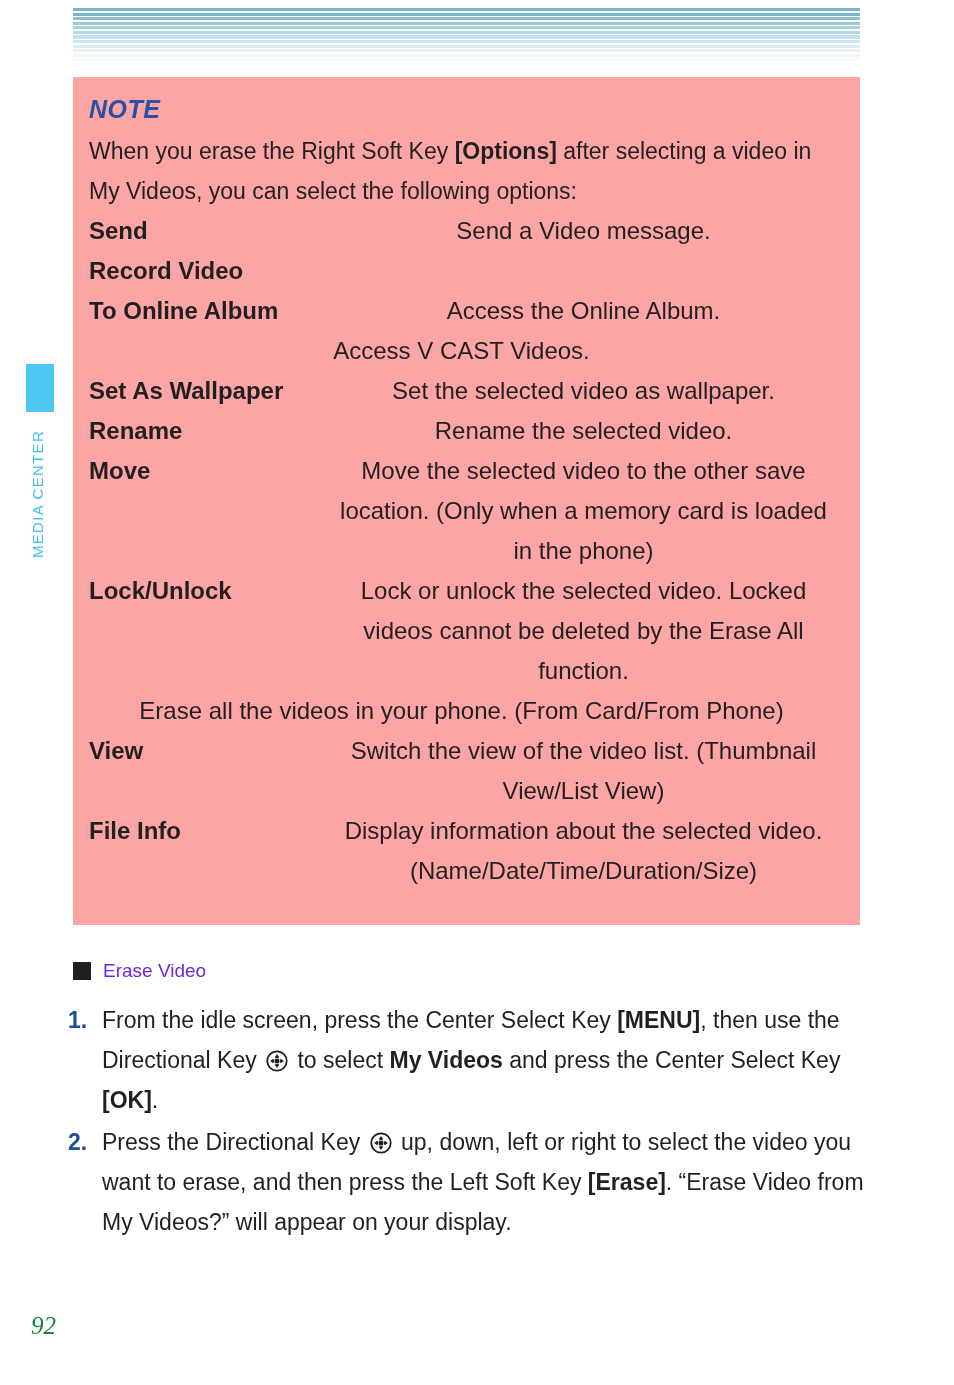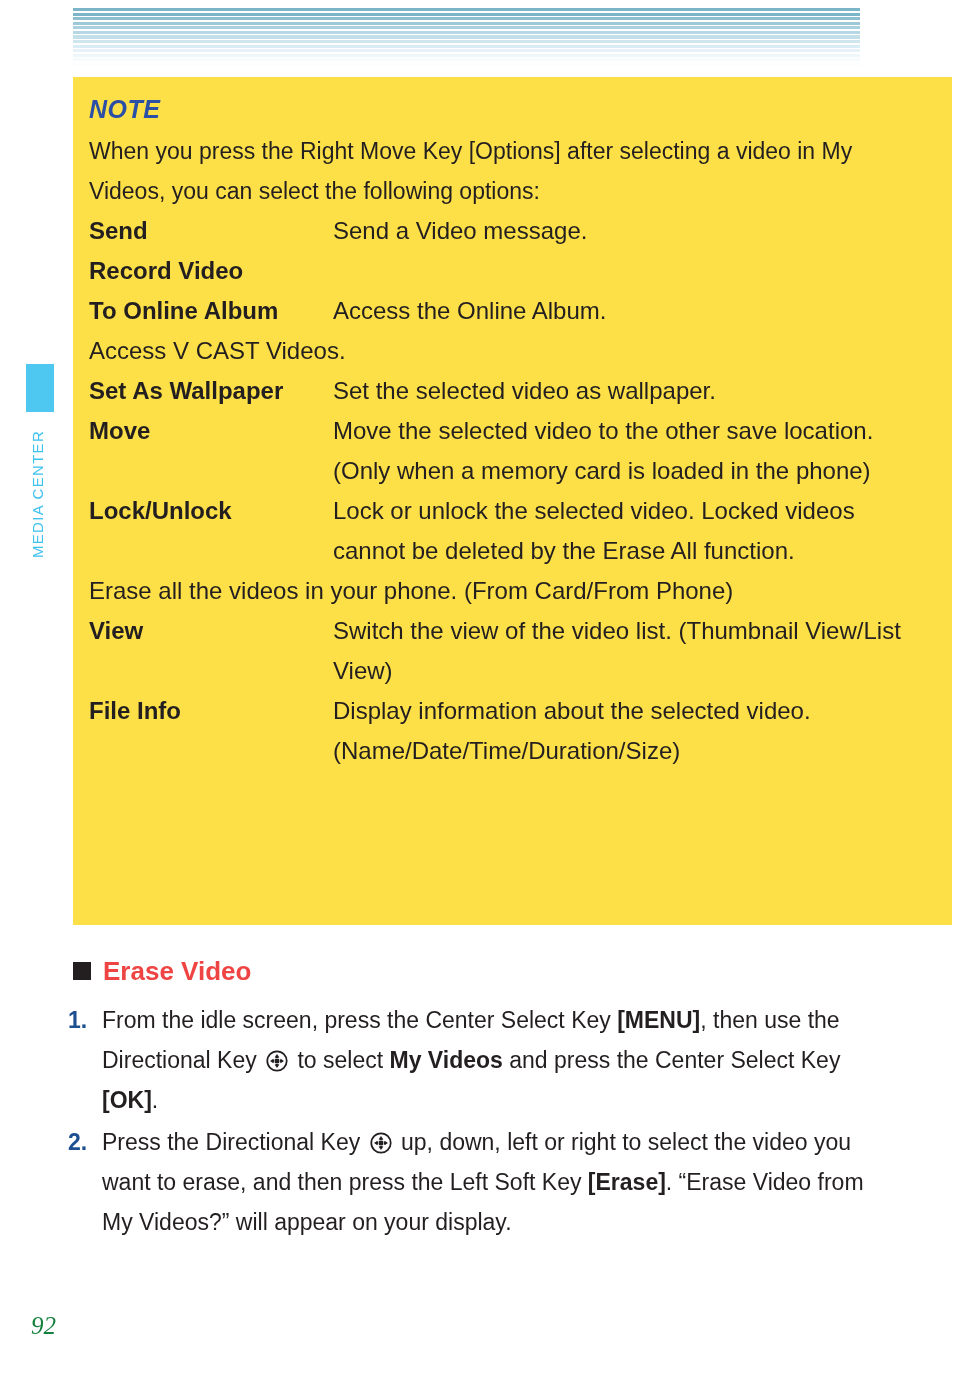--- a/index.html
+++ b/index.html
@@ -51,66 +51,67 @@
     text-align: center;
     white-space: nowrap;
     line-height: 28px;
   }
 
   
   #note-box {
     position: absolute;
     left: 73px;
     top: 77px;
-    width: 879px;
+    width: 787px;
     height: 848px;
-    background: #fde047;
+    background: #fca5a5;
     padding: 18px 26px 0 16px;
   }
   #note-heading {
     color: #2b4fa6;
     font-weight: bold;
     font-style: italic;
     font-size: 25px;
     letter-spacing: 0.5px;
     margin: 0 0 8px 0;
     line-height: 28px;
   }
   #note-intro {
     font-size: 23px;
     line-height: 40px;
     color: #231f20;
     margin: 0 0 0 0;
   }
-  #note-intro b { font-weight: normal; }
+  #note-intro b { font-weight: bold; }
 
   .opt-row {
     display: flex;
     align-items: flex-start;
     font-size: 24px;
     line-height: 40px;
     color: #231f20;
   }
   .opt-term {
     font-weight: bold;
     width: 244px;
     flex: 0 0 244px;
   }
   .opt-desc {
     flex: 1 1 auto;
+    text-align: center;
   }
 
   
   #section-heading {
     position: absolute;
     left: 73px;
     top: 955px;
-    font-size: 26px;
-    font-weight: bold;
-    color: #ef4444;
+    font-size: 19px;
+    font-weight: normal;
+    color: #6d28d9;
     display: flex;
     align-items: center;
     line-height: 32px;
   }
   #section-bullet {
     display: inline-block;
     width: 18px;
     height: 18px;
     background: #231f20;
     margin-right: 12px;
@@ -179,40 +180,44 @@
     <div class="stripe" style="background: rgb(247, 251, 252); height: 3.08px; margin-bottom: 1.5px;"></div>
     <div class="stripe" style="background: rgb(252, 253, 254); height: 3.08px; margin-bottom: 0px;"></div>
   </div>
 
 <div id="chapter-tab"></div>
 <div id="chapter-label">MEDIA CENTER</div>
 
 <div id="note-box">
   <div id="note-heading">NOTE</div>
   <p id="note-intro">
-    <span>When you press the Right Move Key </span><b>[Options]</b><span> after selecting a video in My Videos, you can select the following options:</span>
+    <span>When you erase the Right Soft Key </span><b>[Options]</b><span> after selecting a video in My Videos, you can select the following options:</span>
   </p>
   <div id="note-options-list">
       <div class="opt-row">
         <div class="opt-term">Send</div>
         <div class="opt-desc">Send a Video message.</div>
       </div>
       <div class="opt-row">
         <div class="opt-term">Record Video</div>
       </div>
       <div class="opt-row">
         <div class="opt-term">To Online Album</div>
         <div class="opt-desc">Access the Online Album.</div>
       </div>
       <div class="opt-row">
         <div class="opt-desc">Access V CAST Videos.</div>
       </div>
       <div class="opt-row">
         <div class="opt-term">Set As Wallpaper</div>
         <div class="opt-desc">Set the selected video as wallpaper.</div>
+      </div>
+      <div class="opt-row">
+        <div class="opt-term">Rename</div>
+        <div class="opt-desc">Rename the selected video.</div>
       </div>
       <div class="opt-row">
         <div class="opt-term">Move</div>
         <div class="opt-desc">Move the selected video to the other save location. (Only when a memory card is loaded in the phone)</div>
       </div>
       <div class="opt-row">
         <div class="opt-term">Lock/Unlock</div>
         <div class="opt-desc">Lock or unlock the selected video. Locked videos cannot be deleted by the Erase All function.</div>
       </div>
       <div class="opt-row">

